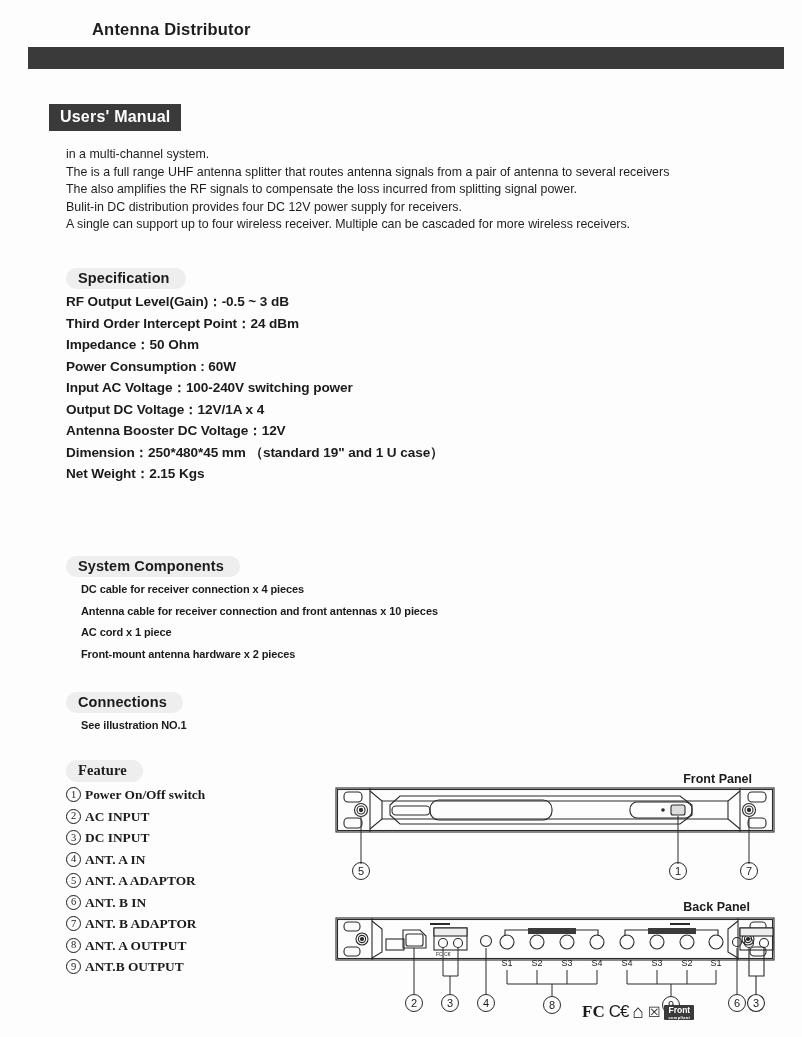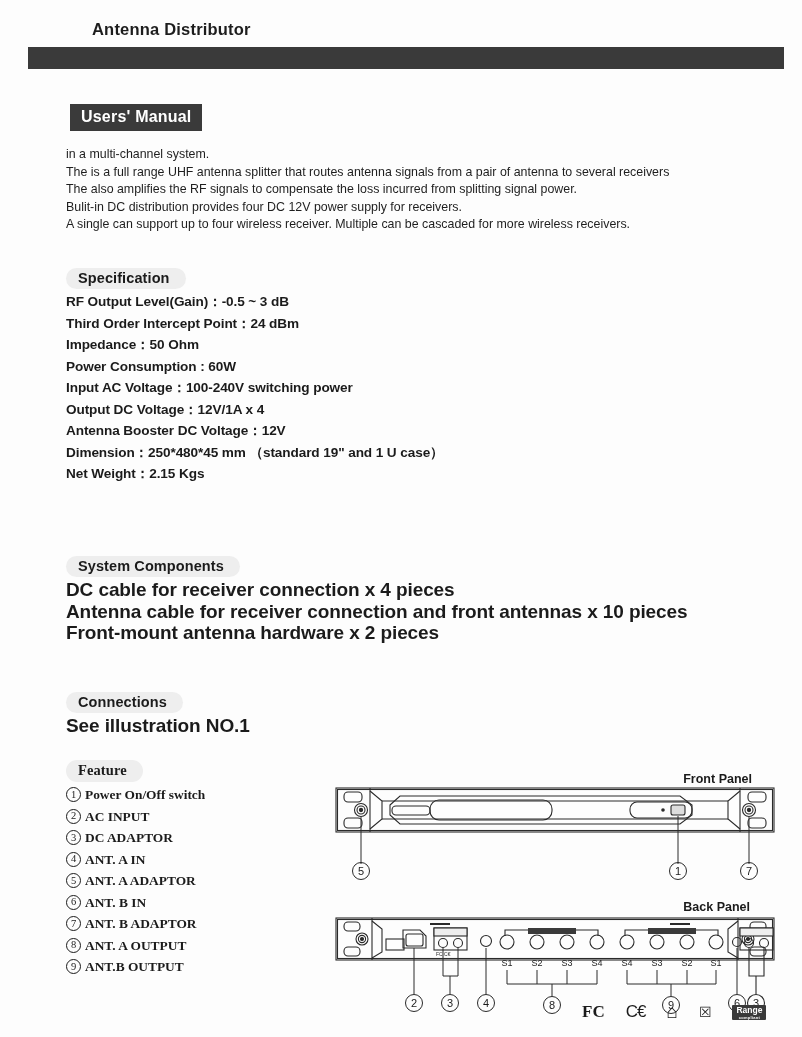--- a/index.html
+++ b/index.html
@@ -20,21 +20,21 @@
     color:#1d1d1d;
   }
   .header-bar {
     position:absolute; left:28px; top:47px;
     width:756px; height:22px;
     background:#3a3a3a;
   }
 
   
   .manual-badge {
-    position:absolute; left:70px; top:104px;
+    position:absolute; left:49px; top:104px;
     background:#3a3a3a; color:#ffffff;
     font-size:16px; font-weight:bold;
     padding:4px 11px 5px 11px;
     letter-spacing:0.2px;
   }
 
   
   .intro {
     position:absolute; left:66px; top:146px; width:710px;
     font-size:12.4px; line-height:17.5px; color:#1e1e1e;
@@ -53,24 +53,25 @@
     margin-bottom:2px;
     letter-spacing:0.1px;
   }
   .spec-line {
     font-size:13.6px; font-weight:bold;
     line-height:21.5px; color:#1b1b1b;
     white-space:nowrap;
     letter-spacing:-0.1px;
   }
   .comp-line {
-    font-size:19px; font-weight:bold;
+    font-size:11px; font-weight:bold;
     line-height:21.5px; color:#1b1b1b;
     white-space:nowrap;
     letter-spacing:-0.1px;
+    margin-left:15px;
   }
 
   #specification { top:268px; }
   #system-components { top:556px; }
   #connections { top:692px; }
   #feature { top:760px;font-family:Liberation Serif, serif; }
 
   
   .feat-item {
     display:flex; align-items:center;
@@ -91,21 +92,21 @@
   .diagram { position:absolute; }
   #front-panel-diagram { left:330px; top:740px; width:450px; height:110px;margin-top:32px; }
   #back-panel-diagram  { left:330px; top:852px; width:450px; height:120px;margin-top:44px; }
   .panel-caption {
     position:absolute; font-size:12.5px; font-weight:bold; color:#1b1b1b;
   }
 
   
   #cert-logos {
     position:absolute; left:582px; top:1001px;
-    display:flex; align-items:center; gap:21px;
+    display:flex; align-items:center; gap:4px;
   }
   .rohs-box {
     background:#3a3a3a; color:#fff;
     font-size:8.5px; font-weight:bold;
     padding:1px 4px 0 4px; border-radius:1px;
     line-height:9px; text-align:center;
   }
   .rohs-box .sub { font-size:4px; letter-spacing:0.3px; display:block; line-height:5px;}
 </style>
 </head>
@@ -134,41 +135,42 @@
   <div class="spec-line">Output DC Voltage：12V/1A x 4</div>
   <div class="spec-line">Antenna Booster DC Voltage：12V</div>
   <div class="spec-line">Dimension：250*480*45 mm （standard 19" and 1 U case）</div>
   <div class="spec-line">Net Weight：2.15 Kgs</div>
 </div>
 
 <div class="section" id="system-components">
   <div class="sec-head">System Components</div>
   <div class="comp-line">DC cable for receiver connection x 4 pieces</div>
   <div class="comp-line">Antenna cable for receiver connection and front antennas x 10 pieces</div>
+  <div class="comp-line">AC cord x 1 piece</div>
   <div class="comp-line">Front-mount antenna hardware x 2 pieces</div>
 </div>
 
 <div class="section" id="connections">
   <div class="sec-head">Connections</div>
   <div class="comp-line">See illustration NO.1</div>
 </div>
 
 <div class="section" id="feature">
   <div class="sec-head">Feature</div>
   <div class="feat-item">
     <span class="circ-num">1</span>
     <span>Power On/Off switch</span>
   </div>
   <div class="feat-item">
     <span class="circ-num">2</span>
     <span>AC INPUT</span>
   </div>
   <div class="feat-item">
     <span class="circ-num">3</span>
-    <span>DC ADAPTOR</span>
+    <span>DC INPUT</span>
   </div>
   <div class="feat-item">
     <span class="circ-num">4</span>
     <span>ANT. A IN</span>
   </div>
   <div class="feat-item">
     <span class="circ-num">5</span>
     <span>ANT. A ADAPTOR</span>
   </div>
   <div class="feat-item">
@@ -363,16 +365,16 @@
     <text x="36" y="111" text-anchor="middle" font-family="Liberation Sans, sans-serif" font-size="11" fill="#1b1b1b">3</text>
   </svg>
 </div>
 
 <div id="cert-logos">
   <span style="font-size:17px;font-weight:bold;font-family:'Liberation Serif',serif;">FC</span>
   <span style="font-size:17px;font-weight:normal;letter-spacing:-1px;">C€</span>
   <span style="font-size:19px;">⌂</span>
   <span style="font-size:14px;">☒</span>
   <span class="rohs-box">
-    <span>Range</span>
+    <span>Front</span>
     <span class="sub">compliant</span>
   </span>
 </div>
 
 </body></html>

